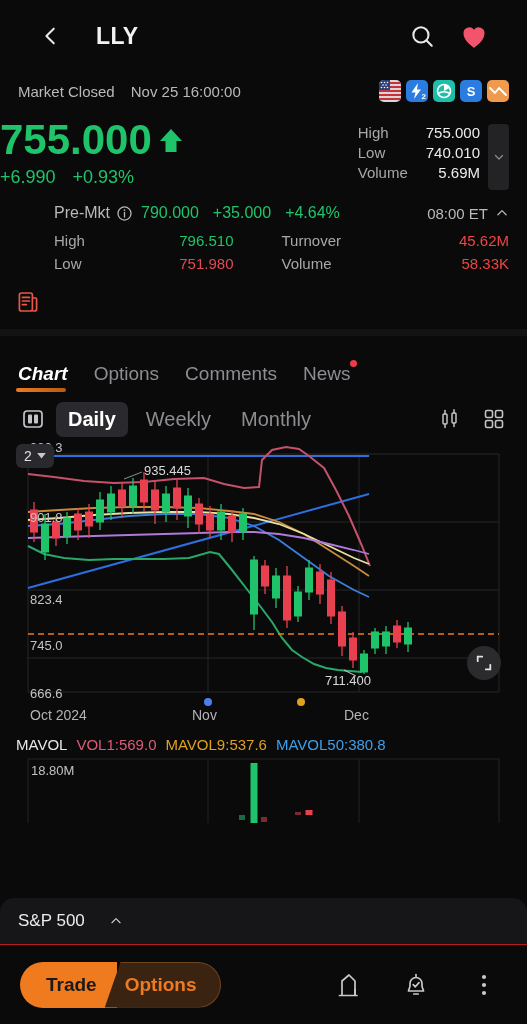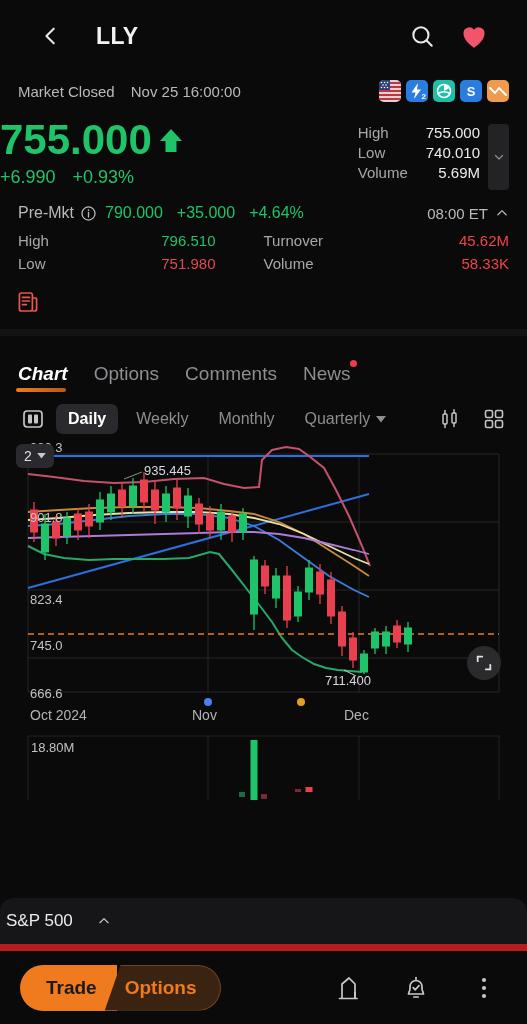--- a/index.html
+++ b/index.html
@@ -56,21 +56,21 @@
   .stats { display: grid; grid-template-columns: auto auto; row-gap: 3px; column-gap: 18px; }
   .stats .k { font-size: 15px; color: #a8a8ab; }
   .stats .v { font-size: 15px; color: #ececec; text-align: right; }
   .expand-strip {
     width: 21px; height: 66px; margin-left: 8px; border-radius: 4px;
     background: #232326; display: flex; align-items: center; justify-content: center;
     cursor: pointer;
   }
 
   
-  .premkt { padding: 8px 18px 4px 18px; }
+  .premkt { padding: 8px 18px 4px 18px; margin-left: 36px; }
   .premkt-top { display: flex; align-items: center; font-size: 16px; }
   .premkt-label { color: #b9b9bb; }
   .info-ic { margin: 0 8px 0 6px; display: inline-flex; }
   .pm-val { color: #1fc36a; margin-right: 14px; }
   .pm-right { margin-left: auto; display: flex; align-items: center; color: #b9b9bb; font-size: 15px; gap: 7px; cursor: pointer; }
   .pm-grid {
     display: grid; grid-template-columns: 1fr 1fr; column-gap: 0px; margin-top: 7px;
   }
   .pm-cell { display: flex; font-size: 15px; padding: 3px 0; }
   .pm-cell .k { color: #a8a8ab; }
@@ -102,21 +102,21 @@
     position: absolute; top: -3px; right: -7px; width: 7px; height: 7px;
     border-radius: 50%; background: #ec3b4a;
   }
 
   
   .chart-toolbar {
     display: flex; align-items: center; padding: 8px 16px 6px 16px; gap: 6px; height: 48px;
   }
   .tb-icon { width: 34px; height: 30px; display: flex; align-items: center; justify-content: center; cursor: pointer; }
   .period {
-    font-size: 16px; color: #8d8d92; padding: 6px 12px; border-radius: 7px; cursor: pointer;
+    font-size: 20px; color: #8d8d92; padding: 6px 12px; border-radius: 7px; cursor: pointer;
     white-space: nowrap;
   }
   .period.active { color: #ffffff; background: #2a2a2e; font-weight: bold; }
   .period.has-caret { display: flex; align-items: center; gap: 6px; }
   .tb-right { margin-left: auto; display: flex; gap: 10px; }
 
   
   .chart-wrap { position: relative; padding: 0 14px; }
   .chart-svg { display: block; width: 499px; }
   .qty-chip {
@@ -132,33 +132,33 @@
   }
 
   
   .mavol-row { display: flex; gap: 9px; padding: 4px 16px 2px 16px; font-size: 15px; }
   .mavol-label { color: #e8e8ea; }
 
   
   .index-bar {
     position: absolute; left: 0; right: 0; bottom: 80px; height: 46px;
     background: #161618; border-radius: 14px 14px 0 0;
-    display: flex; align-items: center; padding: 0 6px;
+    display: flex; align-items: center; padding: 0 18px;
     cursor: pointer;
   }
   .index-name { font-size: 17px; color: #ececec; }
   .index-vals { margin-left: auto; display: flex; align-items: center; gap: 20px; }
   .index-vals span { font-size: 17px; color: #1fc36a; }
   .index-caret { margin-left: 22px; display: flex; }
 
   
   .bottom-nav {
     position: absolute; left: 0; right: 0; bottom: 0; height: 80px;
     background: #0a0a0a; display: flex; align-items: center; padding: 0 20px;
-    border-top: 7px solid #b91c1c;
+    border-top: 1px solid #b91c1c;
   }
   .trade-pill { position: relative; display: flex; height: 46px; cursor: pointer; }
   .trade-seg {
     background: #f07a1e; color: #1a1a1a; font-weight: bold; font-size: 19px;
     display: flex; align-items: center; padding: 0 20px 0 26px;
     border-radius: 23px 0 0 23px;
   }
   .opt-seg {
     background: #3b2312; color: #f07a1e; font-weight: bold; font-size: 19px;
     display: flex; align-items: center; padding: 0 24px 0 20px;
@@ -340,26 +340,20 @@
     <div class="tb-icon">
       <svg width="24" height="22" viewBox="0 0 24 22">
         <rect x="3" y="3" width="18" height="16" rx="3.2" fill="none" stroke="#c4c4c8" stroke-width="1.7"></rect>
         <rect x="7" y="6.4" width="4" height="9.2" rx="1" fill="#c4c4c8"></rect>
         <rect x="13" y="6.4" width="4" height="9.2" rx="1" fill="#c4c4c8"></rect>
       </svg>
     </div>
     <div class="period active"><span>Daily</span></div>
     <div class="period"><span>Weekly</span></div>
     <div class="period"><span>Monthly</span></div>
-    <div class="period has-caret">
-      <span>Quarterly</span>
-      <svg width="10" height="7" viewBox="0 0 10 7">
-          <path d="M0 0 H10 L5 6.4 Z" fill="#8d8d92"></path>
-        </svg>
-    </div>
     <div class="tb-right">
       <div class="tb-icon">
         <svg width="24" height="24" viewBox="0 0 24 24" fill="none" stroke="#c4c4c8" stroke-width="1.5">
           <rect x="5" y="7" width="4" height="10" rx="1"></rect>
             <line x1="7" y1="3.5" x2="7" y2="7" stroke-linecap="round"></line>
             <line x1="7" y1="17" x2="7" y2="20.5" stroke-linecap="round"></line>
           <rect x="14" y="6" width="4" height="10" rx="1"></rect>
             <line x1="16" y1="2.8" x2="16" y2="6" stroke-linecap="round"></line>
             <line x1="16" y1="16" x2="16" y2="19.5" stroke-linecap="round"></line>
         </svg>
@@ -579,20 +573,26 @@
       <circle cx="287" cy="260" r="4" fill="#e0a020"></circle>
 
       <g font-family="Liberation Sans, sans-serif" font-size="14" fill="#b4b4b8">
         <text x="16" y="278">Oct 2024</text>
         <text x="178" y="278">Nov</text>
         <text x="330" y="278">Dec</text>
       </g>
     </svg>
   </div>
 
+  <div class="mavol-row">
+    <span class="mavol-label">MAVOL</span>
+    <span style="color:#e05a7a">VOL1:569.0</span>
+    <span style="color:#e0a020">MAVOL9:537.6</span>
+    <span style="color:#3f9fe8">MAVOL50:380.8</span>
+  </div>
 
   <div style="position:relative;padding:0 14px">
     <svg viewBox="0 0 499 72" style="display:block;width:499px">
       <g stroke="#232325" stroke-width="1">
         <line x1="14" y1="4" x2="485" y2="4"></line>
         <line x1="14" y1="4" x2="14" y2="68"></line>
         <line x1="194" y1="4" x2="194" y2="68"></line>
         <line x1="345" y1="4" x2="345" y2="68"></line>
         <line x1="485" y1="4" x2="485" y2="68"></line>
       </g>

